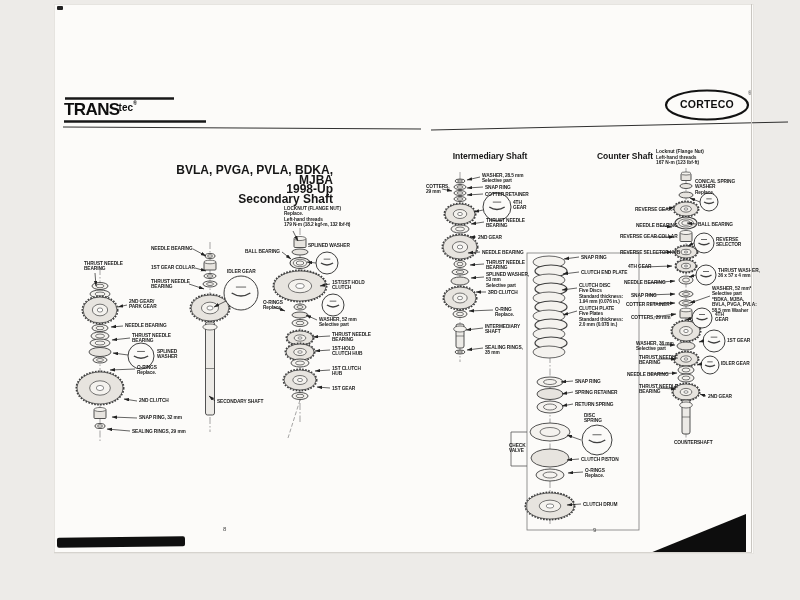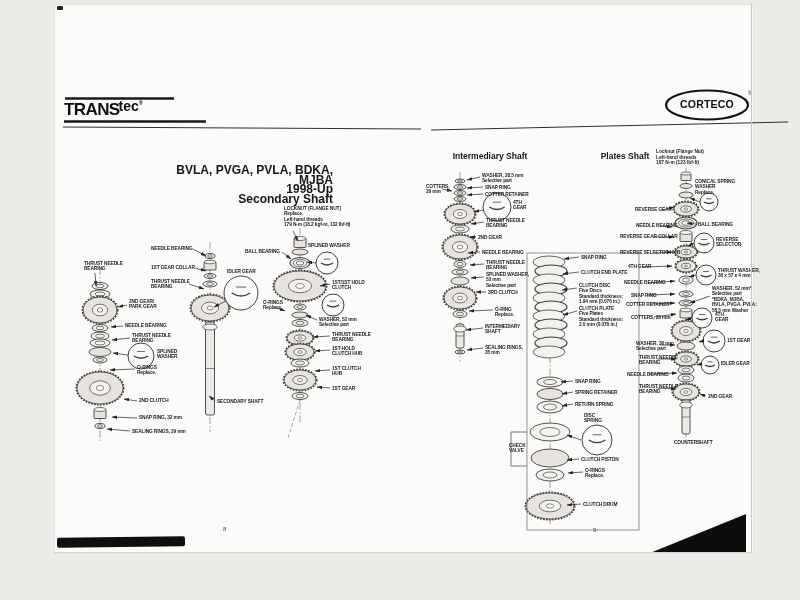--- a/index.html
+++ b/index.html
@@ -3,21 +3,21 @@
 <meta charset="utf-8">
 <style>
   html,body{margin:0;padding:0}
   body{width:800px;height:600px;background:#edebe8;font-family:"Liberation Sans",sans-serif;position:relative;overflow:hidden}
   .paper{position:absolute;left:54px;top:4px;width:698px;height:548px;background:#fcfbf9;border:1px solid #e6e4e0}
   #art{position:absolute;left:0;top:0}
   .lbl{position:absolute;font-size:4.8px;line-height:5.4px;font-weight:bold;color:#1c1c1c;white-space:pre;letter-spacing:-0.1px}
   .pagenum{position:absolute;font-size:6px;color:#4a4a4a}
   .transtec{position:absolute;left:64px;top:100px;color:#0e0e0e;font-weight:800;white-space:nowrap}
   .transtec .main{font-size:17px;letter-spacing:-0.6px}
-  .transtec .sub{font-size:14px;position:relative;top:-4.5px;margin-left:-1px}
+  .transtec .sub{font-size:10px;position:relative;top:-4.5px;margin-left:-1px}
   .transtec .reg{font-size:5.5px;position:relative;top:-10px}
   .corteco-text{position:absolute;left:667px;top:97.5px;width:80px;text-align:center;font-size:10.5px;font-weight:700;letter-spacing:.2px;color:#0e0e0e}
   .corteco-reg{position:absolute;left:748px;top:90px;font-size:5px;color:#222}
   .title{position:absolute;left:158px;top:166px;width:175px;text-align:right;font-size:12px;font-weight:bold;line-height:9.6px;color:#161616}
   .title span{display:block}
   .hdg{position:absolute;font-size:8.5px;font-weight:bold;color:#151515;text-align:center}
   .cnt-note{position:absolute;left:656px;top:149px;font-size:4.8px;line-height:5.6px;font-weight:bold;color:#1c1c1c;white-space:pre}
   .mark-tl{position:absolute;left:57px;top:6px;width:6px;height:4px;background:#222;border-radius:1px}
   .bar-bl{position:absolute;left:57px;top:537px;width:128px;height:10px;background:#0f0f0f;border-radius:2px;transform:rotate(-.6deg)}
   .corner-br{position:absolute;left:650px;top:514px;width:96px;height:39px;background:#0d0d0d;clip-path:polygon(0% 100%,100% 0%,100% 100%)}
@@ -343,21 +343,21 @@
 <div class="corteco-text">CORTECO</div>
 <div class="corteco-reg">®</div>
 
 <div class="title">
   <span>BVLA, PVGA, PVLA, BDKA, MJBA</span>
   <span>1998-Up</span>
   <span>Secondary Shaft</span>
 </div>
 
 <div class="hdg" style="left:447px;top:151px;width:86px">Intermediary Shaft</div>
-<div class="hdg" style="left:596px;top:151px;width:58px">Plates Shaft</div>
+<div class="hdg" style="left:596px;top:151px;width:58px">Counter Shaft</div>
 <div class="cnt-note">Locknut (Flange Nut)
 Left-hand threads
 167 N·m (123 lbf·ft)</div>
 
 <div id="labels">
     <div class="lbl" style="left: 84px; top: 261px;">THRUST NEEDLE
 BEARING</div>
     <div class="lbl" style="left: 129px; top: 299px;">2ND GEAR/
 PARK GEAR</div>
     <div class="lbl" style="left: 125px; top: 323px;">NEEDLE BEARING</div>

